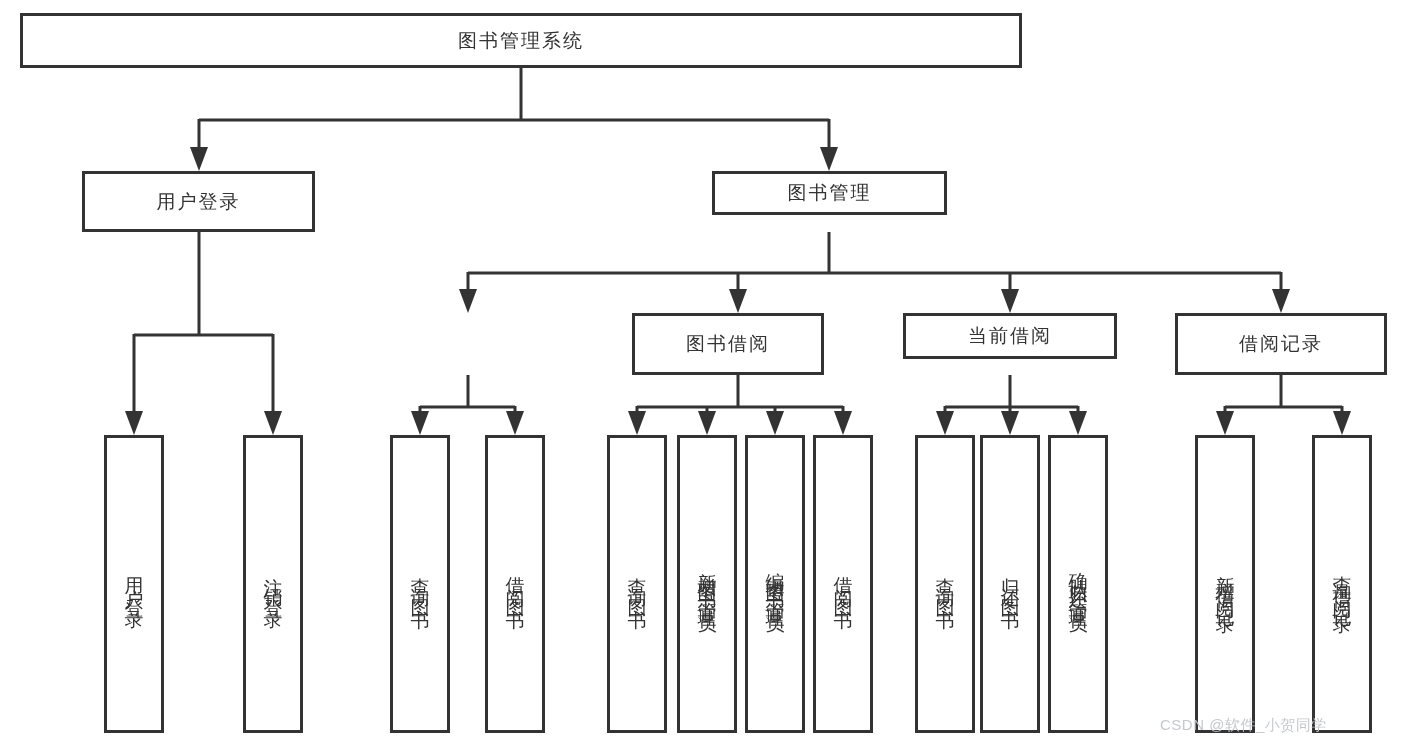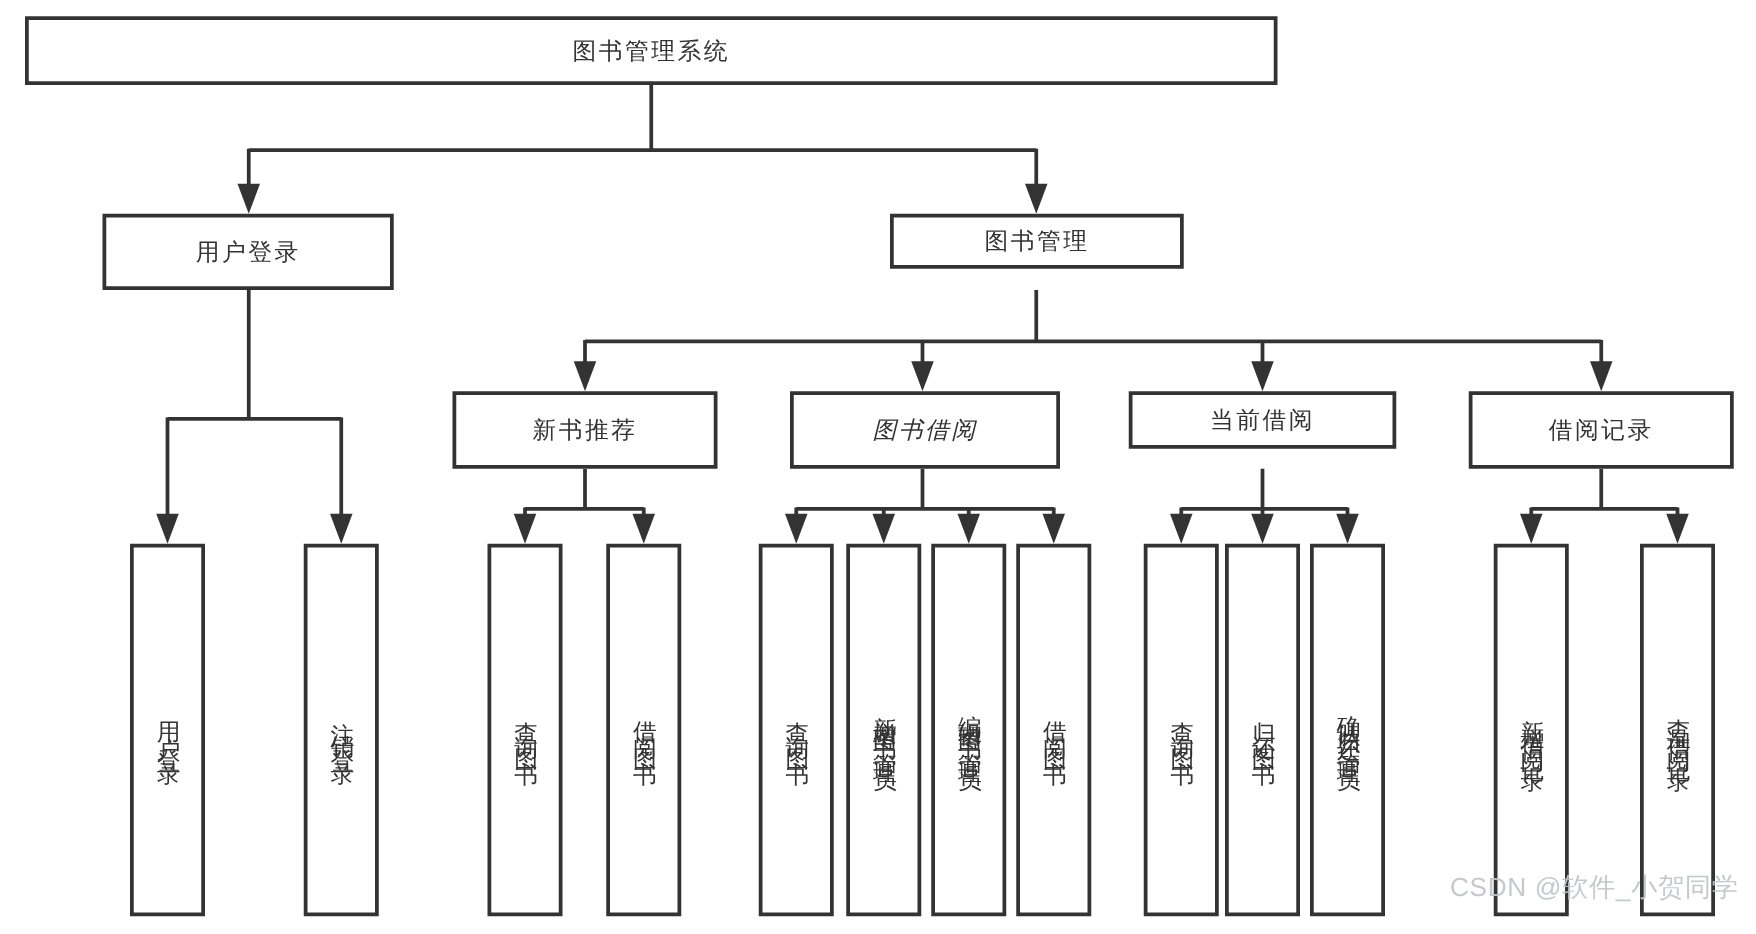--- a/index.html
+++ b/index.html
@@ -23,22 +23,22 @@
   .leaf .v-label{
     writing-mode:vertical-rl;
     text-orientation:mixed;
     font-size:19px;
     letter-spacing:11px;
     line-height:1.15;
     white-space:nowrap;
   }
   .watermark{
     position:absolute;
-    left:1160px;top:696px;
-    font-size:21px;
+    left:1160px;top:716px;
+    font-size:15px;
     letter-spacing:0.5px;
     color:rgba(192,196,202,0.92);
     z-index:5;
     white-space:nowrap;
   }
 </style>
 </head>
 <body>
 
 <div class="canvas">
@@ -102,24 +102,21 @@
     <span class="h-label">图书管理系统</span>
   </div>
 
   <div class="node" style="left:82px;top:171px;width:233px;height:61px;">
     <span class="h-label">用户登录</span>
   </div>
   <div class="node" style="left:712px;top:171px;width:235px;height:44px;">
     <span class="h-label">图书管理</span>
   </div>
 
-  <div class="node" style="left:362px;top:313px;width:212px;height:62px;">
-    <span class="h-label">新书推荐</span>
-  </div>
-  <div class="node" style="left:632px;top:313px;width:216px;height:62px;font-style:italic;">
+  <div class="node" style="left:632px;top:313px;width:192px;height:62px;">
     <span class="h-label">图书借阅</span>
   </div>
   <div class="node" style="left:903px;top:313px;width:214px;height:46px;">
     <span class="h-label">当前借阅</span>
   </div>
   <div class="node" style="left:1175px;top:313px;width:212px;height:62px;">
     <span class="h-label">借阅记录</span>
   </div>
 
   <div class="node leaf" style="left:104px;top:435px;width:60px;height:298px;">

